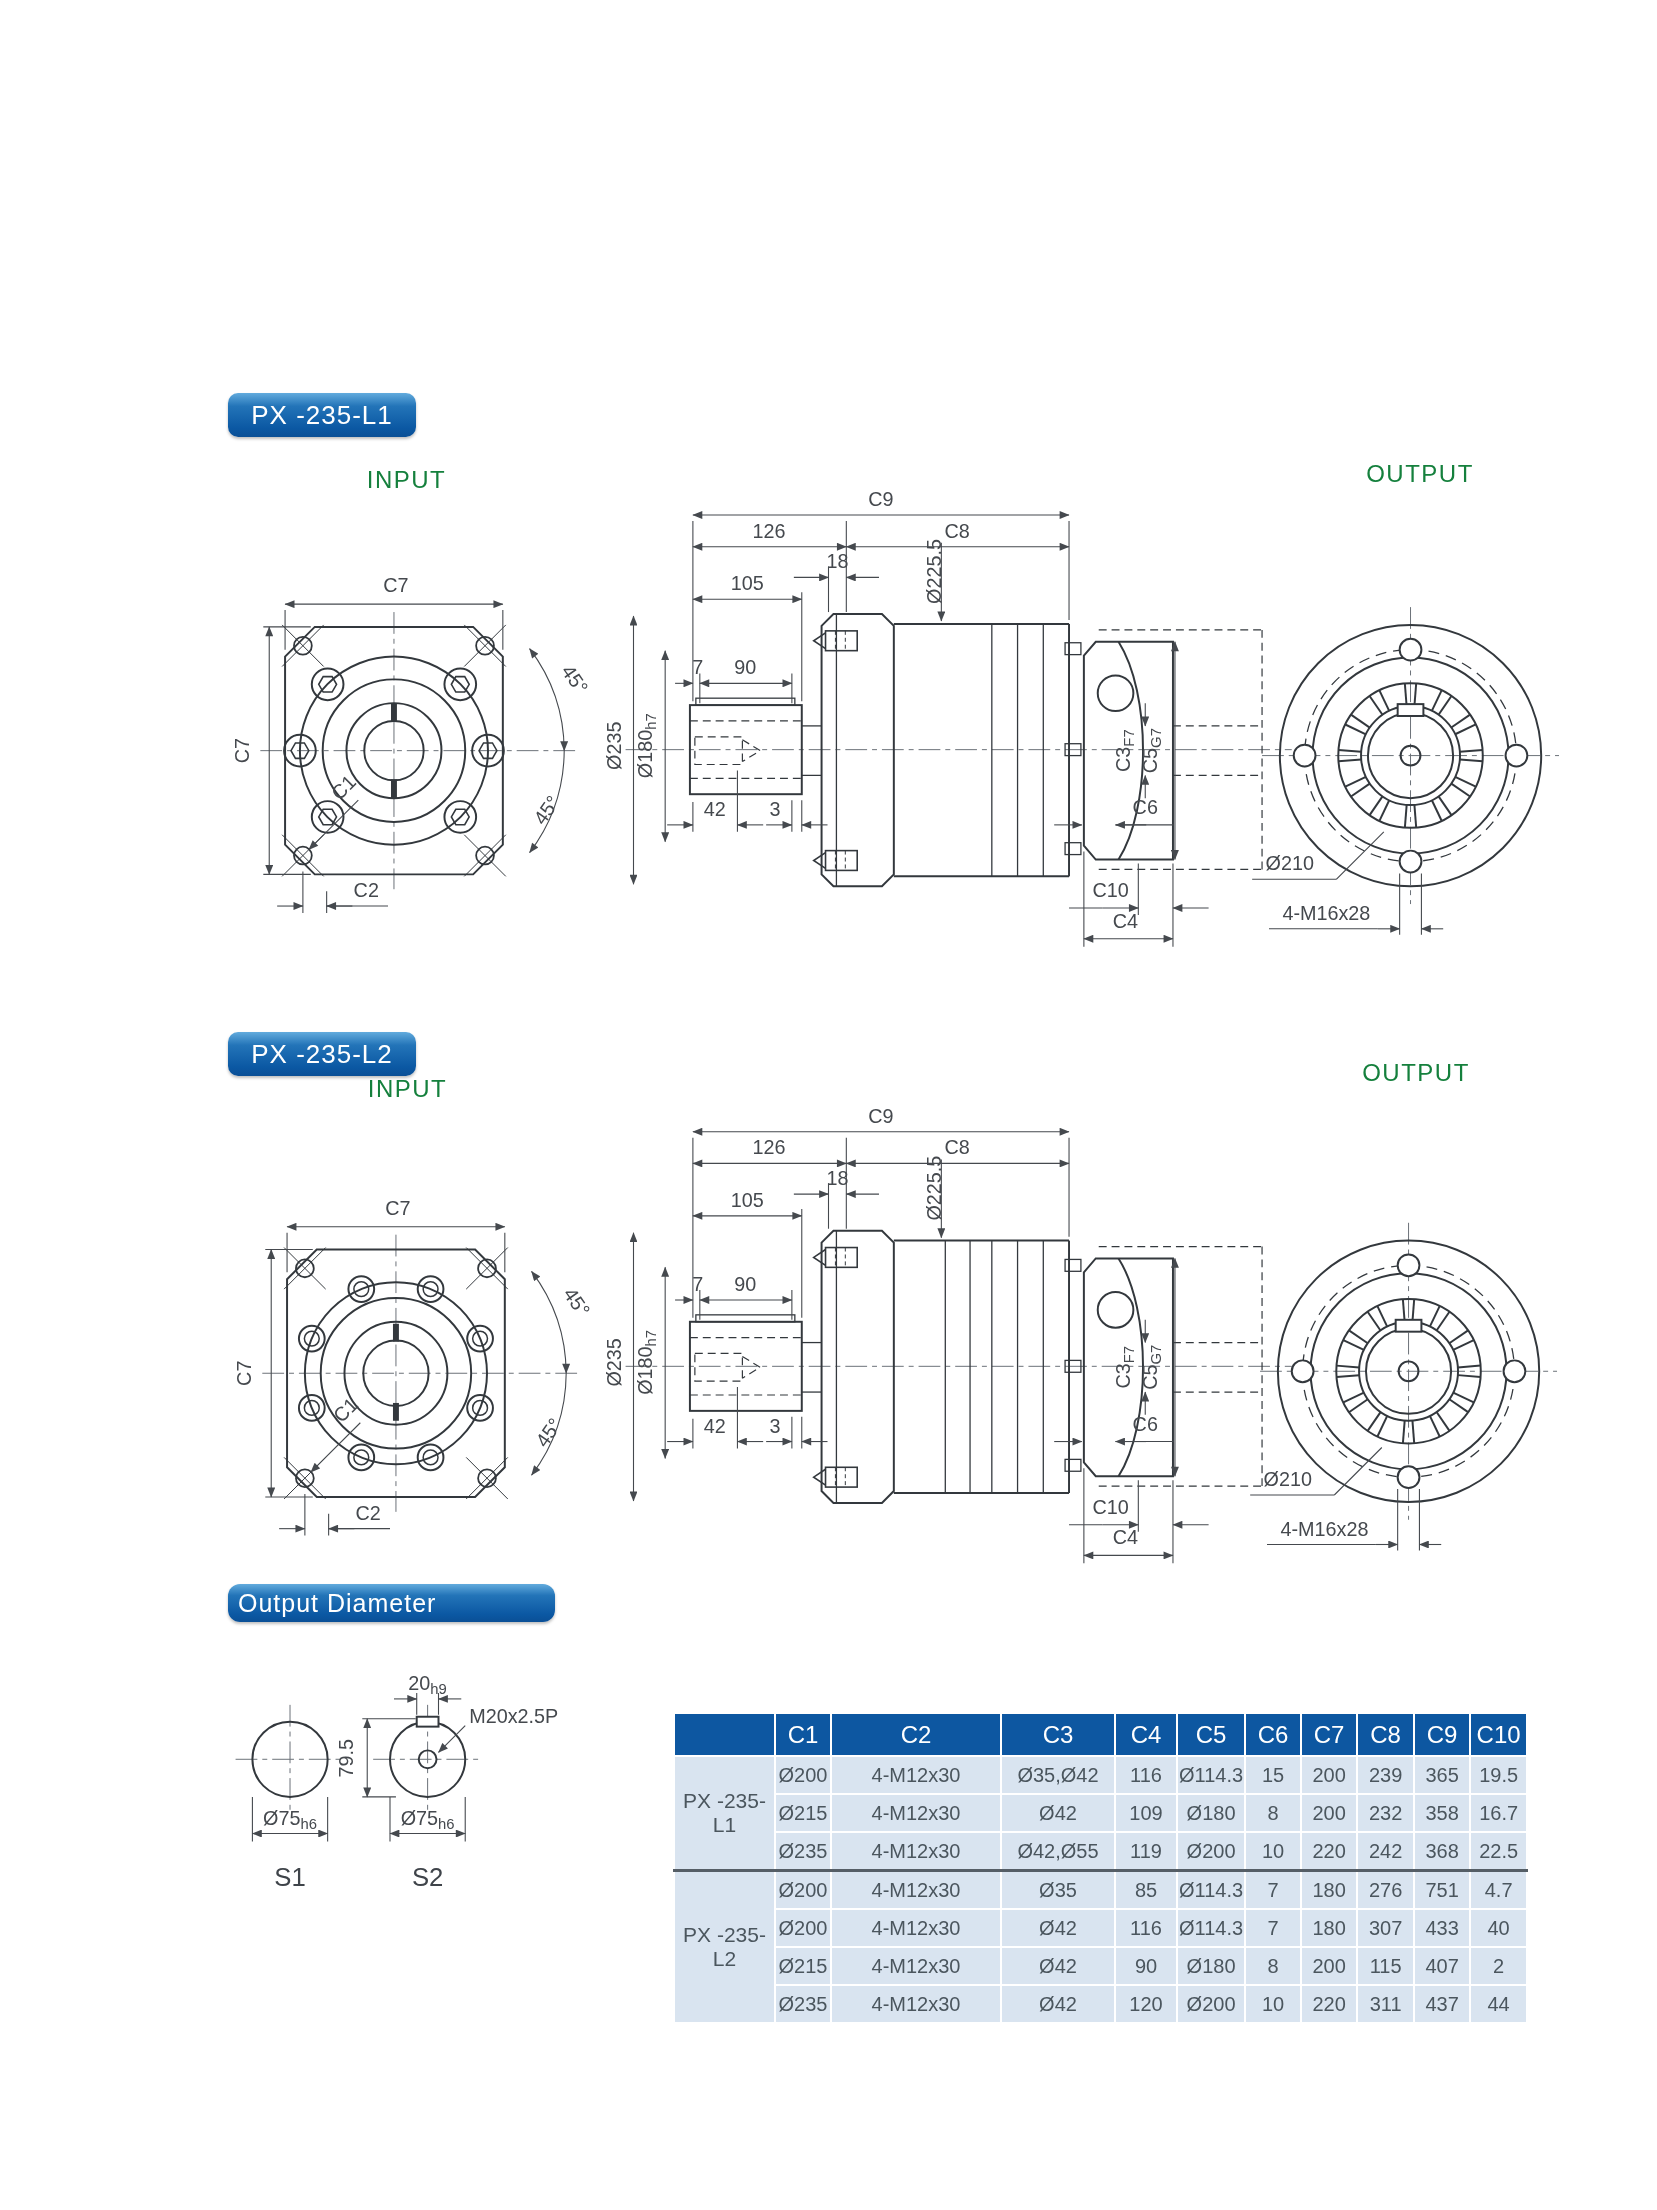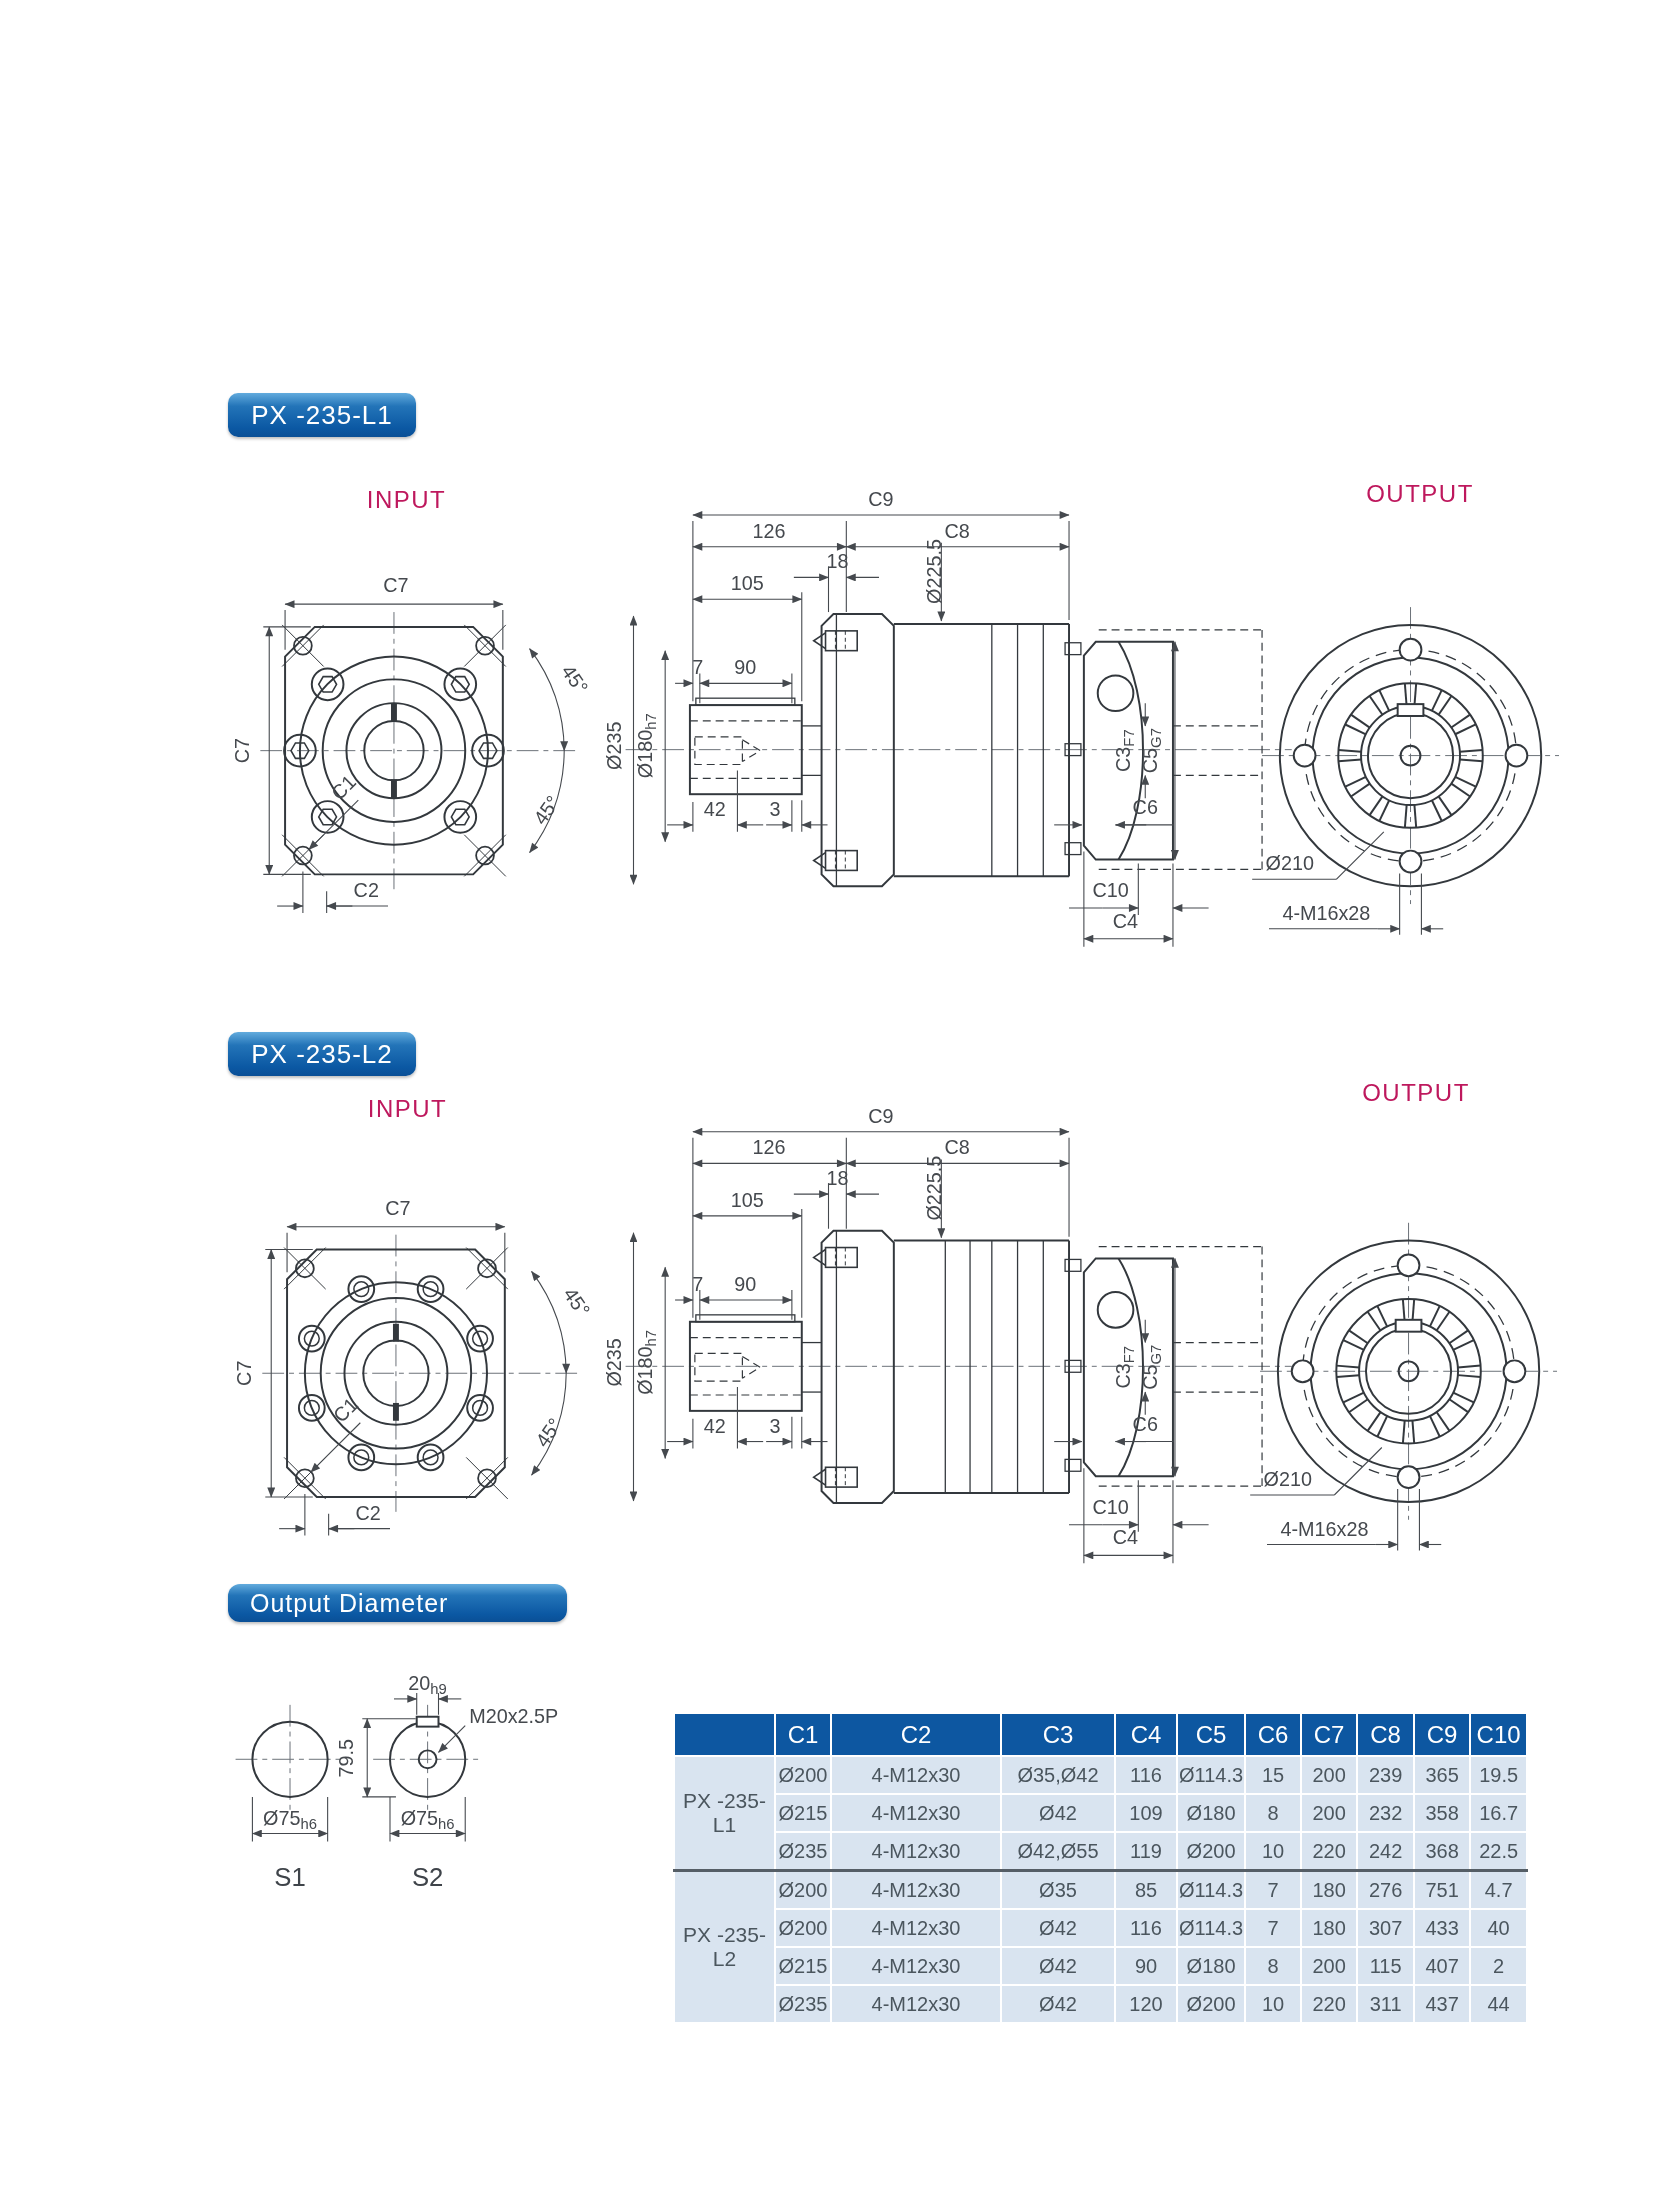--- a/index.html
+++ b/index.html
@@ -18,22 +18,22 @@
   .bar {fill:#33383d;stroke:none;}
   text.d {font:20px "Liberation Sans",sans-serif;fill:#45494e;}
   text.d .sub{font-size:15px;}
   text.s {font:26px "Liberation Sans",sans-serif;fill:#3f444a;}
 
   
   .badge{position:absolute;display:flex;align-items:center;justify-content:center;
          color:#fff;font-size:26px;letter-spacing:1px;border-radius:10px;
          background:linear-gradient(180deg,#62abdd 0%,#2374b8 30%,#0b58a3 80%,#0a4f96 100%);
          box-shadow:0 2px 3px rgba(0,0,0,.25);}
-  .badge.wide{justify-content:flex-start;padding-left:22px;border-radius:12px;font-size:25px;}
-  .iolabel{position:absolute;font-size:24px;color:#be185d;letter-spacing:1.5px;margin-top:20px;}
+  .badge.wide{justify-content:flex-start;padding-left:10px;border-radius:12px;font-size:25px;}
+  .iolabel{position:absolute;font-size:24px;color:#15803d;letter-spacing:1.5px;}
 
   
   table.dim-table{position:absolute;left:673px;top:1712px;border-collapse:collapse;
                   table-layout:fixed;}
   table.dim-table th{background:#0d57a1;color:#ffffff;font-size:24px;font-weight:normal;
                   border:2px solid #fff;height:39px;text-align:center;}
   table.dim-table td{background:#d9e4f0;color:#4b565e;font-size:20px;text-align:center;
                   border:2px solid #fff;height:34px;}
   table.dim-table td.glabel{font-size:21px;}
   table.dim-table tr.gsep td{border-top:3px solid #555e66;}

